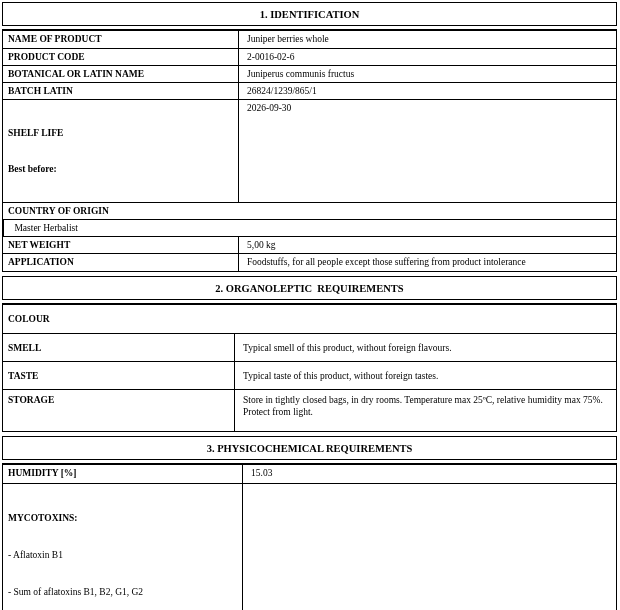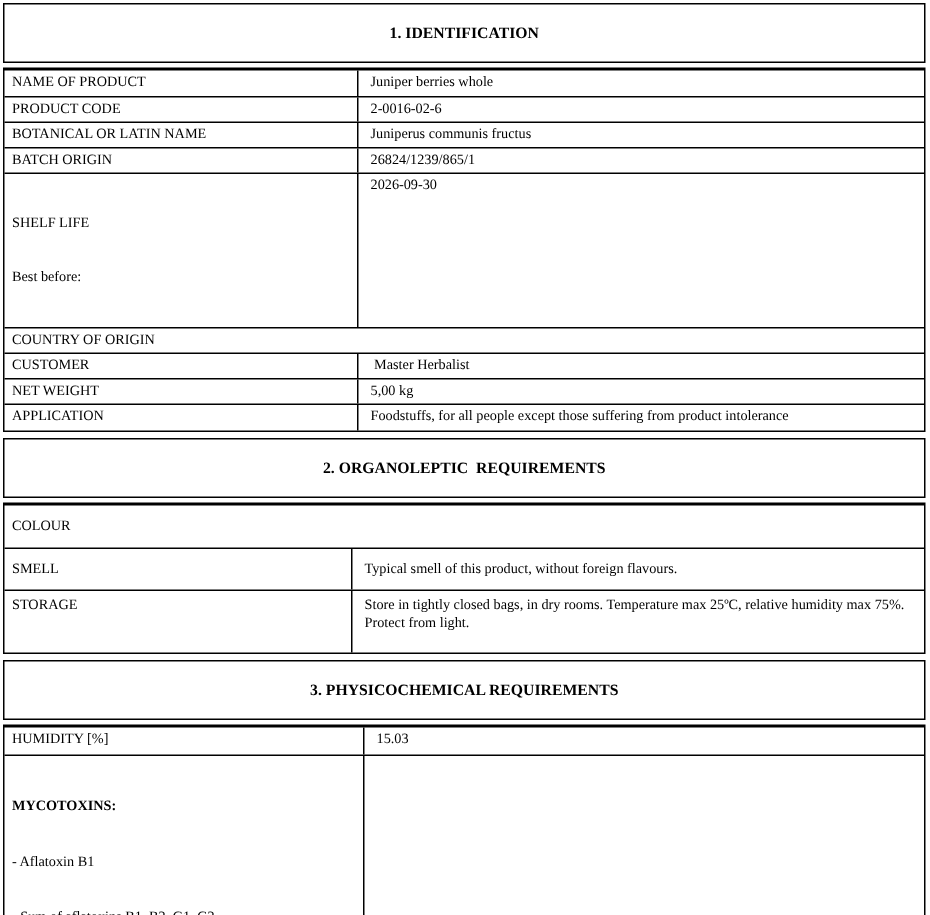--- a/index.html
+++ b/index.html
@@ -7,37 +7,37 @@
   body {
     width: 620px; height: 610px;
     font-family: "Liberation Serif", "DejaVu Serif", serif;
     color: #000;
   }
   .page { width: 620px; height: 610px; padding: 2px 3px 0 2px; }
 
   
   .sec-header {
     border: 1px solid #000;
-    height: 40px;
+    height: 24px;
     display: flex; align-items: center; justify-content: center;
     font-weight: bold; font-size: 10.5px;
     margin-bottom: 3px;
     white-space: pre;
   }
 
   
   .tbl {
     border: 1px solid #000;
     border-top-width: 2px;
     margin-bottom: 4px;
   }
   .tr { display: flex; align-items: stretch; }
   .tr + .tr { border-top: 1px solid #000; }
   .td { font-size: 9.5px; line-height: 1.28; padding: 2px 5px; white-space: pre-wrap; }
-  .l { font-weight: normal; flex: 0 0 auto; }
+  .l { font-weight: bold; flex: 0 0 auto; }
   .r { flex: 1 1 auto; border-left: 1px solid #000; padding-left: 8px; font-weight: normal; }
 
   
   .s1 .l { width: 235px; }
   .s1 .tr { min-height: 17px; }
   .s1 .tr.two-line { min-height: 27px; }
   .s1 .tr:last-child { min-height: 18px; }
 
   
   .s2 .l { width: 231px; }
@@ -77,35 +77,34 @@
     </div>
     <div class="tr">
       <div class="td l">PRODUCT CODE</div>
       <div class="td r">2-0016-02-6</div>
     </div>
     <div class="tr">
       <div class="td l">BOTANICAL OR LATIN NAME</div>
       <div class="td r">Juniperus communis fructus</div>
     </div>
     <div class="tr">
-      <div class="td l">BATCH ORIGIN</div>
+      <div class="td l">BATCH LATIN</div>
       <div class="td r">26824/1239/865/1</div>
     </div>
     <div class="tr two-line">
       <div class="td l">
         <div>SHELF LIFE</div>
         <div>Best before:</div>
       </div>
       <div class="td r">2026-09-30</div>
     </div>
     <div class="tr">
       <div class="td l">COUNTRY OF ORIGIN</div>
     </div>
     <div class="tr">
-      <div class="td l">CUSTOMER</div>
       <div class="td r"> Master Herbalist</div>
     </div>
     <div class="tr">
       <div class="td l">NET WEIGHT</div>
       <div class="td r">5,00 kg</div>
     </div>
     <div class="tr">
       <div class="td l">APPLICATION</div>
       <div class="td r">Foodstuffs, for all people except those suffering from product intolerance</div>
     </div>
@@ -114,20 +113,24 @@
   <div class="sec-header">
     <span>2. ORGANOLEPTIC  REQUIREMENTS</span>
   </div>
   <div class="tbl s2">
     <div class="tr">
       <div class="td l">COLOUR</div>
     </div>
     <div class="tr">
       <div class="td l">SMELL</div>
       <div class="td r">Typical smell of this product, without foreign flavours.</div>
+    </div>
+    <div class="tr">
+      <div class="td l">TASTE</div>
+      <div class="td r">Typical taste of this product, without foreign tastes.</div>
     </div>
     <div class="tr storage">
       <div class="td l">STORAGE</div>
       <div class="td r">Store in tightly closed bags, in dry rooms. Temperature max 25ºC, relative humidity max 75%. Protect from light.</div>
     </div>
   </div>
 
   <div class="sec-header">
     <span>3. PHYSICOCHEMICAL REQUIREMENTS</span>
   </div>

